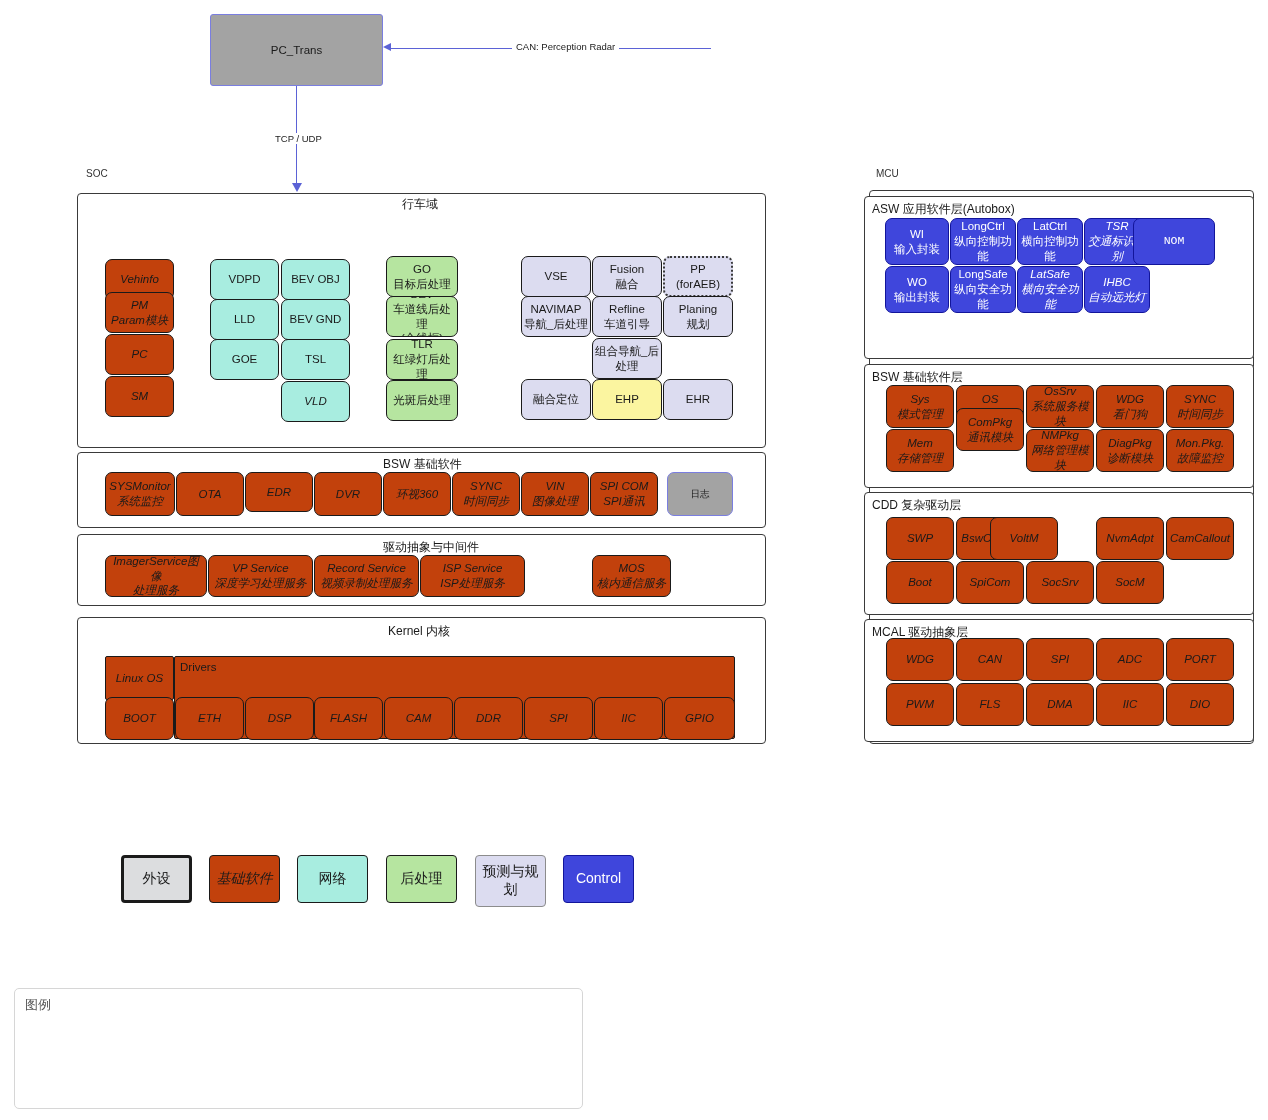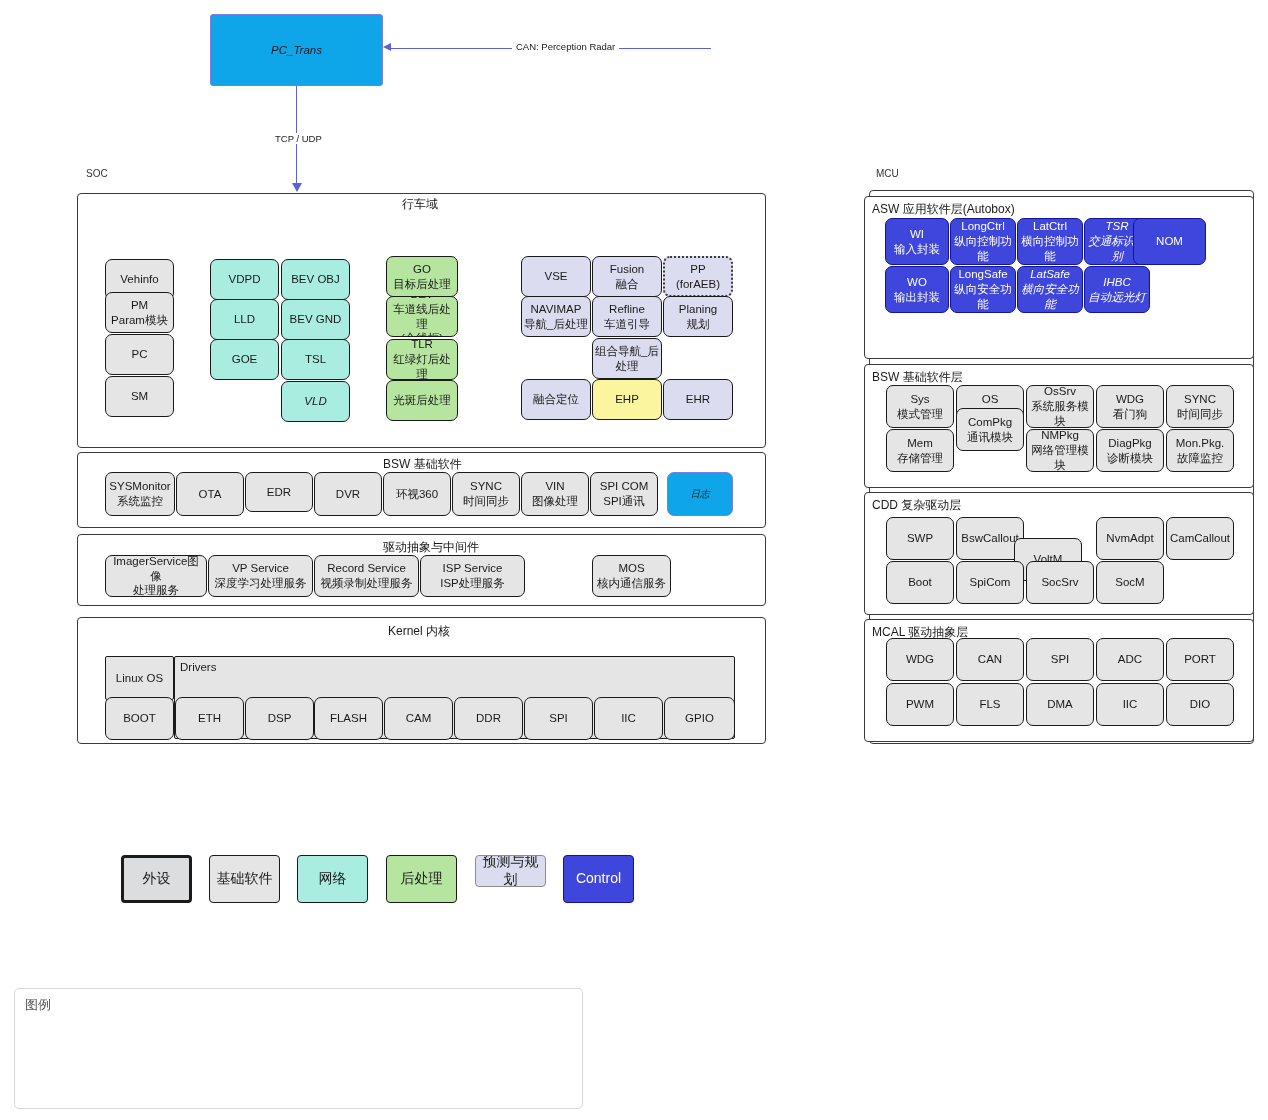--- a/index.html
+++ b/index.html
@@ -12,28 +12,28 @@
 
   
   .node{
     position:absolute;box-sizing:border-box;
     border:1.6px solid #1a1a1a;border-radius:7px;
     display:flex;flex-direction:column;align-items:center;justify-content:center;
     text-align:center;font-size:11.5px;line-height:1.28;
     overflow:hidden;padding:1px 2px;
   }
   .node .l2{display:block;}
-  .pink{background:#e5e5e5;}
+  .pink{background:#c2410c;font-style:italic;}
   .teal{background:#a8ede0;}
   .green{background:#b6e5a0;}
   .lav {background:#dcdcf0;}
   .yellow{background:#fbf5a0;}
   .blue{background:#3f46dc;color:#ffffff;border-color:#12159b;}
   .grey{background:#dcdddf;border-width:3px;}
-  .white-lav{background:#0ea5e9;border:1.6px solid #7a7ee0;font-style:italic;}
+  .white-lav{background:#a3a3a3;border:1.6px solid #7a7ee0;}
   .dashed{border-style:dotted;border-width:2px;border-color:#3a3a3a;}
   .ital{font-style:italic;}
 
   
   .panel{
     position:absolute;box-sizing:border-box;
     border:1.6px solid #3a3a3a;border-radius:4px;background:#fff;
   }
   .panel-title{
     position:absolute;font-size:12px;color:#1a1a1a;white-space:nowrap;
@@ -278,21 +278,21 @@
   <span class="l2">纵向控制功能</span>
   </div>
 <div class="node blue" style="left:1017px;top:218px;width:66px;height:47px;">
   <span>LatCtrl</span>
   <span class="l2">横向控制功能</span>
   </div>
 <div class="node blue ital" style="left:1084px;top:218px;width:66px;height:47px;">
   <span>TSR</span>
   <span class="l2">交通标识识别</span>
   </div>
-<div class="node blue" style="left:1133px;top:218px;width:73px;height:47px;">
+<div class="node blue" style="left:1133px;top:218px;width:82px;height:47px;font-family:Liberation Mono, monospace;">
   <span>NOM</span>
   </div>
 <div class="node blue" style="left:885px;top:266px;width:64px;height:47px;">
   <span>WO</span>
   <span class="l2">输出封装</span>
   </div>
 <div class="node blue" style="left:950px;top:266px;width:66px;height:47px;">
   <span>LongSafe</span>
   <span class="l2">纵向安全功能</span>
   </div>
@@ -349,21 +349,21 @@
   </div>
 
 <div class="panel" style="left:864px;top:492px;width:390px;height:123px;"></div>
 <div class="panel-title" style="left:872px;top:497px;">CDD 复杂驱动层</div>
 <div class="node pink" style="left:886px;top:517px;width:68px;height:43px;">
   <span>SWP</span>
   </div>
 <div class="node pink" style="left:956px;top:517px;width:68px;height:43px;">
   <span>BswCallout</span>
   </div>
-<div class="node pink" style="left:1014px;top:517px;width:68px;height:43px;margin-top:21px;">
+<div class="node pink" style="left:990px;top:517px;width:68px;height:43px;">
   <span>VoltM</span>
   </div>
 <div class="node pink" style="left:1096px;top:517px;width:68px;height:43px;">
   <span>NvmAdpt</span>
   </div>
 <div class="node pink" style="left:1166px;top:517px;width:68px;height:43px;">
   <span>CamCallout</span>
   </div>
 <div class="node pink" style="left:886px;top:561px;width:68px;height:43px;">
   <span>Boot</span>
@@ -416,21 +416,21 @@
   </div>
 <div class="node pink" style="left:209px;top:855px;width:71px;height:48px;font-size:14px;border-radius:4px;">
   <span>基础软件</span>
   </div>
 <div class="node teal" style="left:297px;top:855px;width:71px;height:48px;font-size:14px;border-radius:4px;">
   <span>网络</span>
   </div>
 <div class="node green" style="left:386px;top:855px;width:71px;height:48px;font-size:14px;border-radius:4px;">
   <span>后处理</span>
   </div>
-<div class="node lav" style="left:475px;top:855px;width:71px;height:32px;font-size:14px;border-radius:4px;border-color:#8c8c8c;">
+<div class="node lav" style="left:475px;top:855px;width:71px;height:52px;font-size:14px;border-radius:4px;border-color:#8c8c8c;">
   <span>预测与规划</span>
   </div>
 <div class="node blue" style="left:563px;top:855px;width:71px;height:48px;font-size:14px;border-radius:4px;">
   <span>Control</span>
   </div>
 
 <div class="legend-box" style="left:14px;top:988px;width:567px;height:119px;">
   <span class="cap">图例</span>
 </div>
 

